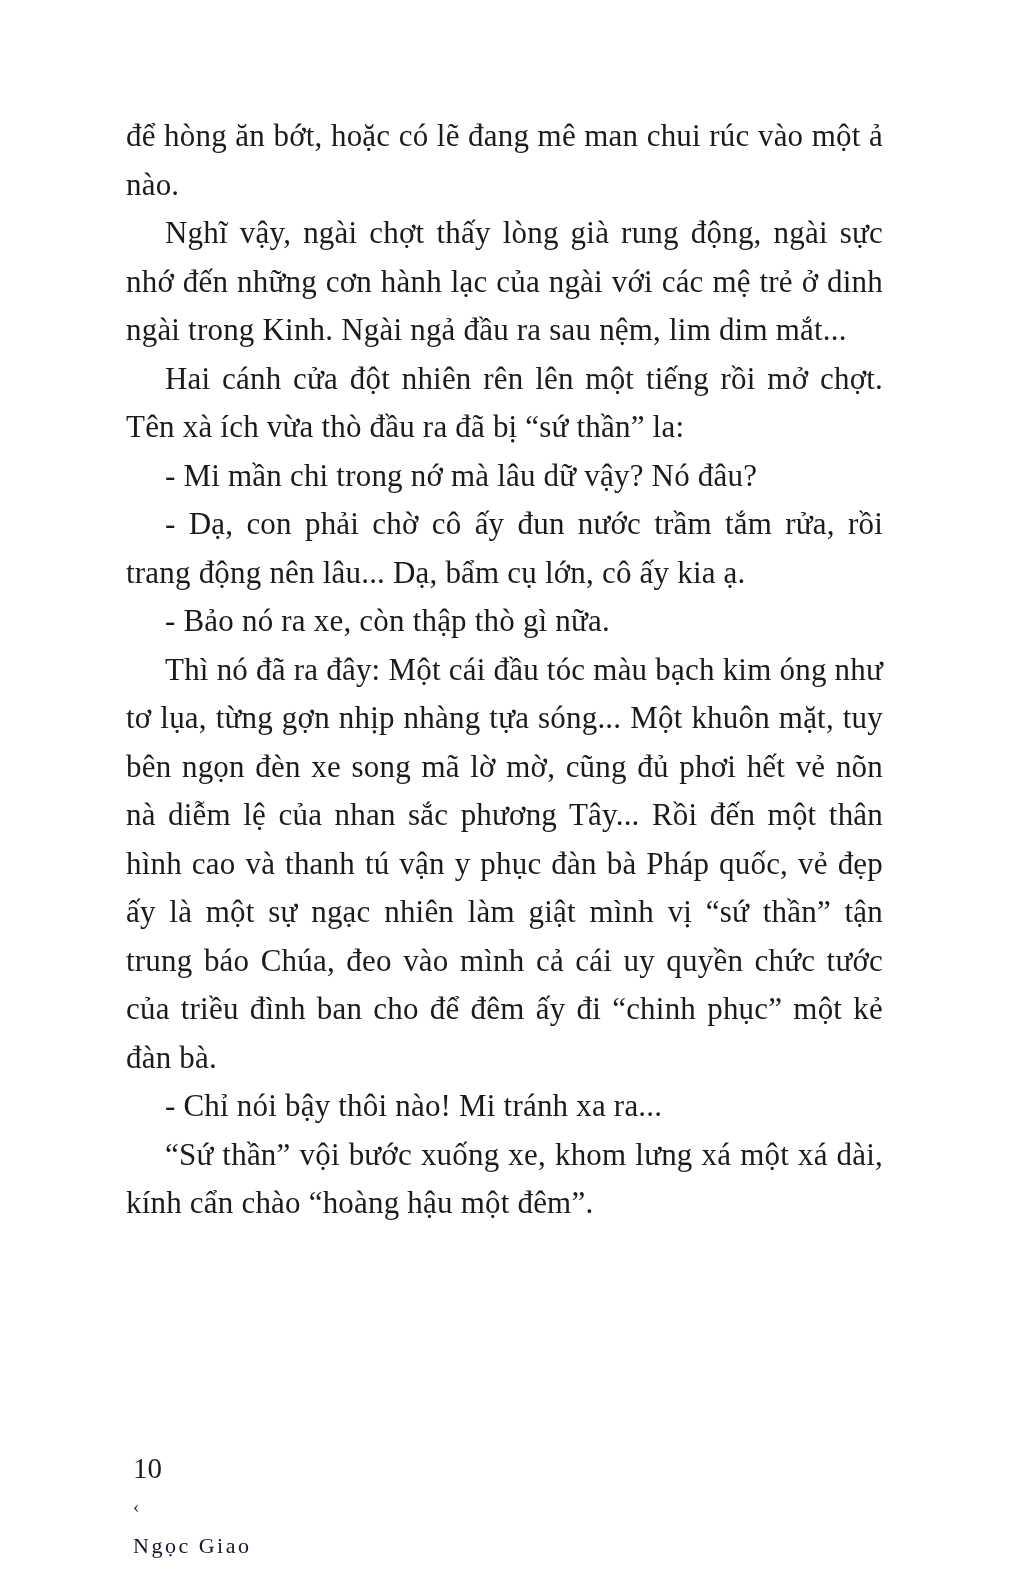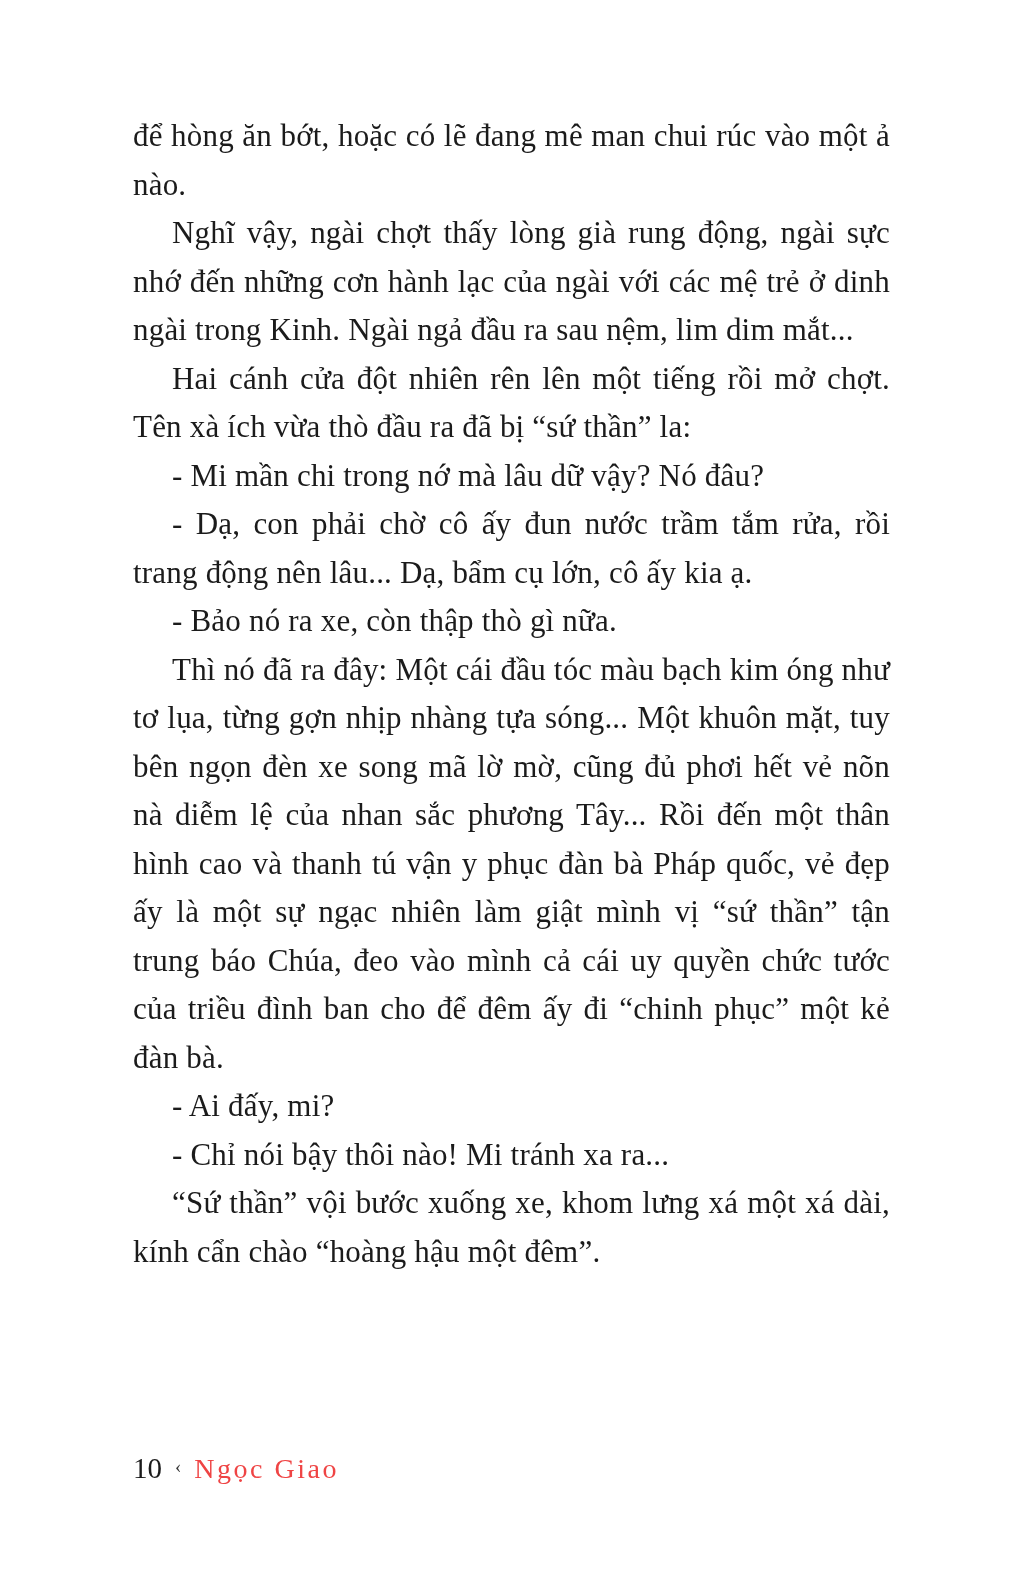--- a/index.html
+++ b/index.html
@@ -11,21 +11,21 @@
     position: relative;
     width: 1024px;
     height: 1575px;
     background: #ffffff;
     color: #1b1b1b;
     font-family: "Liberation Serif", "DejaVu Serif", serif;
     overflow: hidden;
   }
   .text-block {
     position: absolute;
-    left: 133px;
+    left: 126px;
     top: 112px;
     width: 757px;
     font-size: 31px;
     line-height: 48.5px;
     text-align: justify;
     letter-spacing: 0.2px;
   }
   .text-block p {
     margin: 0;
     padding: 0;
@@ -33,54 +33,54 @@
   .text-block p.indent {
     text-indent: 39px;
   }
   .em {
   }
   .footer {
     position: absolute;
     left: 133px;
     top: 1452px;
     display: flex;
-    align-items: center;
+    align-items: flex-start;
     gap: 13px;
     white-space: nowrap;
+    flex-direction: column;
   }
   .page-num {
     font-size: 29px;
     color: #1b1b1b;
   }
   .sep {
     font-size: 19px;
     color: #3a3a3a;
     position: relative;
     top: -2px;
   }
   .author {
-    font-size: 28px;
+    font-size: 22px;
     letter-spacing: 2.5px;
-    color: #ef4444;
+    color: #0f172a;
   }
 </style>
 </head>
 <body>
 
 <div class="page">
 
   <main class="text-block" id="paragraphs">
       <p class=""><span>để hòng ăn bớt, hoặc có lẽ đang mê man chui rúc vào một ả nào.</span></p>
       <p class="indent"><span>Nghĩ vậy, ngài chợt thấy lòng già rung động, ngài sực nhớ đến những cơn hành lạc của ngài với các mệ trẻ ở dinh ngài trong Kinh. Ngài ngả đầu ra sau nệm, lim dim mắt...</span></p>
       <p class="indent"><span>Hai cánh cửa đột nhiên rên lên một tiếng rồi mở chợt. Tên xà ích vừa thò đầu ra đã bị “sứ thần” la:</span></p>
       <p class="indent"><span>- Mi mần chi trong nớ mà lâu dữ vậy? </span><span class="em">Nó</span><span> đâu?</span></p>
       <p class="indent"><span>- Dạ, con phải chờ cô ấy đun nước trầm tắm rửa, rồi trang động nên lâu... Dạ, bẩm cụ lớn, cô ấy kia ạ.</span></p>
       <p class="indent"><span>- Bảo </span><span class="em">nó</span><span> ra xe, còn thập thò gì nữa.</span></p>
       <p class="indent"><span>Thì </span><span class="em">nó</span><span> đã ra đây: Một cái đầu tóc màu bạch kim óng như tơ lụa, từng gợn nhịp nhàng tựa sóng... Một khuôn mặt, tuy bên ngọn đèn xe song mã lờ mờ, cũng đủ phơi hết vẻ nõn nà diễm lệ của nhan sắc phương Tây... Rồi đến một thân hình cao và thanh tú vận y phục đàn bà Pháp quốc, vẻ đẹp ấy là một sự ngạc nhiên làm giật mình vị “sứ thần” tận trung báo Chúa, đeo vào mình cả cái uy quyền chức tước của triều đình ban cho để đêm ấy đi “chinh phục” một kẻ đàn bà.</span></p>
-      <p class="indent"><span>- Ai đấy, mi?</span></p>
       <p class="indent"><span>- Chỉ nói bậy thôi nào! Mi tránh xa ra...</span></p>
       <p class="indent"><span>“Sứ thần” vội bước xuống xe, khom lưng xá một xá dài, kính cẩn chào “hoàng hậu một đêm”.</span></p>
     </main>
 
   <footer class="footer">
     <span class="page-num">10</span>
     <span class="sep">‹</span>
     <span class="author">Ngọc Giao</span>
   </footer>
 

